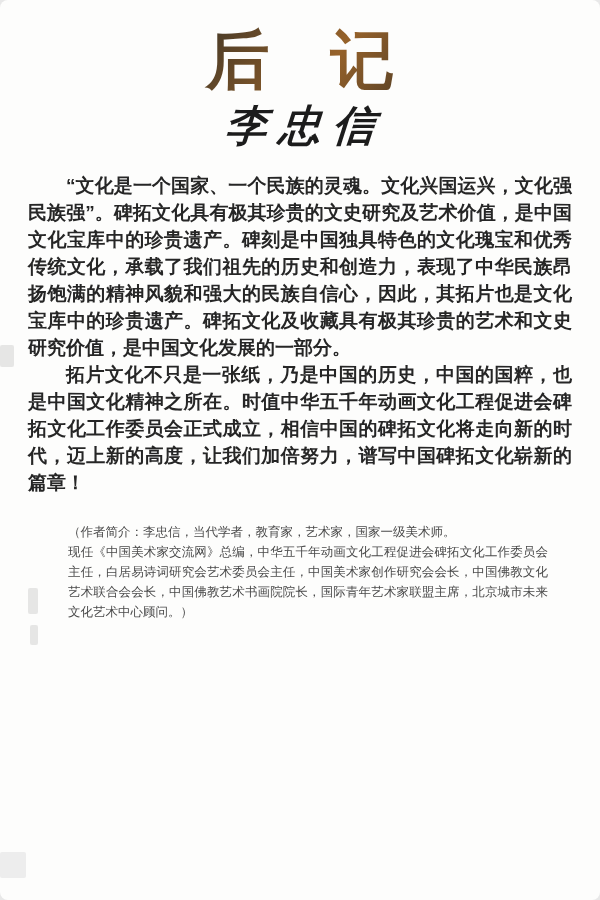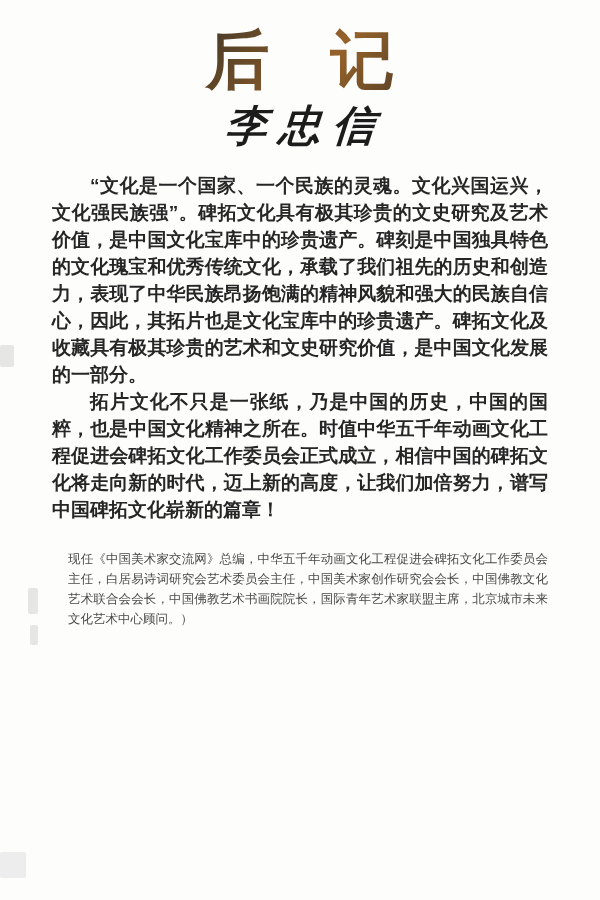--- a/index.html
+++ b/index.html
@@ -8,20 +8,21 @@
     background: #e8e8e8;
   }
   .page {
     position: relative;
     width: 600px;
     height: 900px;
     margin: 0 auto;
     background: #fdfdfc;
     overflow: hidden;
     font-family: "Liberation Sans", "DejaVu Sans", sans-serif;
+    border-radius: 8px;
   }
   
   .artifact {
     position: absolute;
     background: #c9c9c9;
     opacity: 0.45;
     border-radius: 2px;
   }
   .a1 { left: 0;  top: 345px; width: 14px; height: 22px; }
   .a2 { left: 28px; top: 588px; width: 10px; height: 26px; }
@@ -49,21 +50,21 @@
     font-style: italic;
     font-size: 42px;
     font-weight: 600;
     letter-spacing: 0.28em;
     text-indent: 0.28em;
     color: #1c1c1c;
     transform: skewX(-4deg);
   }
   .body-text {
     margin-top: 18px;
-    padding: 0 52px;
+    padding: 0 28px;
     color: #262626;
     font-size: 19px;
     line-height: 27px;
     font-weight: 600;
     text-align: justify;
   }
   .body-text p {
     margin: 0;
     text-indent: 2em;
   }
@@ -91,16 +92,17 @@
   <div class="title">后 记</div>
 
   <div class="signature">李忠信</div>
 
   <div class="body-text">
     <p>“文化是一个国家、一个民族的灵魂。文化兴国运兴，文化强民族强”。碑拓文化具有极其珍贵的文史研究及艺术价值，是中国文化宝库中的珍贵遗产。碑刻是中国独具特色的文化瑰宝和优秀传统文化，承载了我们祖先的历史和创造力，表现了中华民族昂扬饱满的精神风貌和强大的民族自信心，因此，其拓片也是文化宝库中的珍贵遗产。碑拓文化及收藏具有极其珍贵的艺术和文史研究价值，是中国文化发展的一部分。</p>
     <p>拓片文化不只是一张纸，乃是中国的历史，中国的国粹，也是中国文化精神之所在。时值中华五千年动画文化工程促进会碑拓文化工作委员会正式成立，相信中国的碑拓文化将走向新的时代，迈上新的高度，让我们加倍努力，谱写中国碑拓文化崭新的篇章！</p>
   </div>
 
   <div class="bio">
+    <p>（作者简介：李忠信，当代学者，教育家，艺术家，国家一级美术师。</p>
     <p>现任《中国美术家交流网》总编，中华五千年动画文化工程促进会碑拓文化工作委员会主任，白居易诗词研究会艺术委员会主任，中国美术家创作研究会会长，中国佛教文化艺术联合会会长，中国佛教艺术书画院院长，国际青年艺术家联盟主席，北京城市未来文化艺术中心顾问。）</p>
   </div>
 
 </div>
 
 </body></html>

